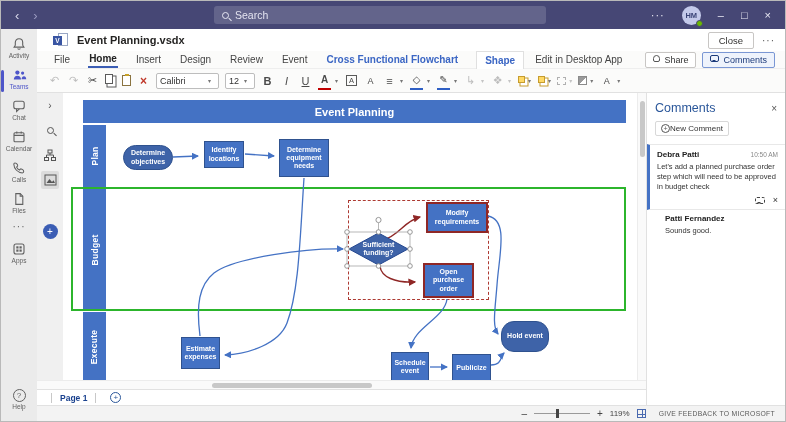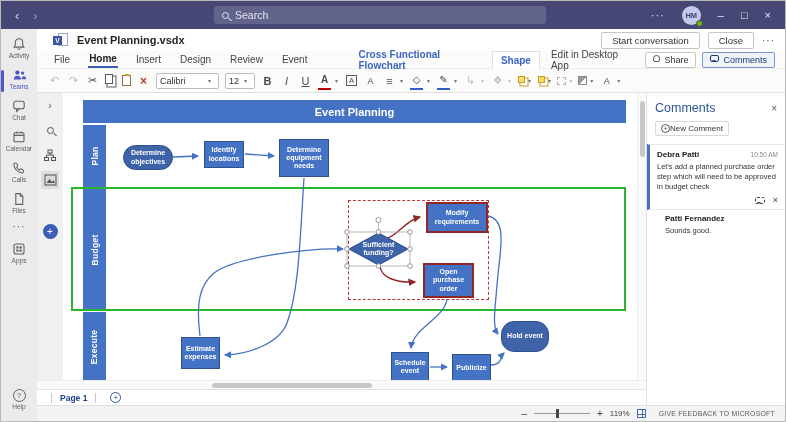--- a/index.html
+++ b/index.html
@@ -42,21 +42,21 @@
   .visio-icon .pg { position:absolute; left:5px; top:0; width:10px; height:13px; background:#fff; border:1px solid #9aa7c4; }
   .visio-icon .vv { position:absolute; left:0; top:3px; width:9px; height:9px; background:#3955a3; color:#fff; font-size:6.5px; font-weight:bold; display:flex; align-items:center; justify-content:center; }
   .file-name { font-size:11px; font-weight:bold; color:#252423; }
   .title-actions { margin-left:auto; display:flex; align-items:center; gap:8px; }
   .t-btn { border:1px solid #c8c6c4; background:#fff; border-radius:2px; font-size:9.5px; color:#323130; padding:2px 10px; font-family:"Liberation Sans",sans-serif; }
   .t-more { color:#555; font-size:10px; letter-spacing:1px; }
 
   .menu-row { height:18px; display:flex; align-items:center; padding:0 10px 0 16px; background:#fbfbfa; border-bottom:1px solid #eee; flex:0 0 auto; position:relative; }
   .menu-item { font-size:10px; color:#444; margin-right:17px; padding:2px 1px; }
   .menu-item.active { color:#222; font-weight:bold; border-bottom:2px solid #3b5db4; }
-  .menu-item.ctx { color:#3b66c4; font-weight:bold;margin-left:32px; }
+  .menu-item.ctx { color:#3b66c4; font-weight:bold; }
   .menu-item.tab { background:#fff; border:1px solid #e0e0e0; border-bottom:none; padding:3px 8px; color:#3b66c4; font-weight:bold; margin-right:10px; }
   .ribbon-actions { margin-left:auto; display:flex; gap:6px; align-items:center; }
   .r-btn { display:flex; gap:4px; border:1px solid #c8c6c4; background:#fff; border-radius:2px; font-size:9px; color:#333; padding:2px 7px; }
   .r-btn.sel { background:#eef3fc; border-color:#7a97d4; color:#1b3a7a; }
   .p-ic { width:7px; height:7px; border:1px solid #555; border-radius:50% 50% 2px 2px; }
   .bub-ic { width:9px; height:7px; border:1px solid #1b3a7a; border-radius:2px; position:relative; }
   .bub-ic::after { content:""; position:absolute; left:1px; bottom:-3px; border:2px solid transparent; border-top-color:#1b3a7a; }
 
   .toolbar-row { height:24px; display:flex; align-items:center; padding:0 8px; background:#fbfbfa; border-bottom:1px solid #e1e1e1; flex:0 0 auto; }
   .tbi { display:inline-flex; align-items:center; justify-content:center; min-width:13px; height:18px; font-size:11px; color:#4a4a4a; margin:0 3px; }
@@ -232,21 +232,20 @@
 
     <div class="main">
 
       <div class="doc-title-row">
         <span class="visio-icon">
             <span class="pg"></span>
             <span class="vv">V</span>
           </span>
         <span class="file-name">Event Planning.vsdx</span>
         <span class="title-actions">
-          <button class="t-btn">Start conversation</button>
           <button class="t-btn">Close</button>
           <span class="t-more">···</span>
         </span>
       </div>
 
       <div class="menu-row">
         <span class="menu-item">File</span>
         <span class="menu-item active">Home</span>
         <span class="menu-item">Insert</span>
         <span class="menu-item">Design</span>

